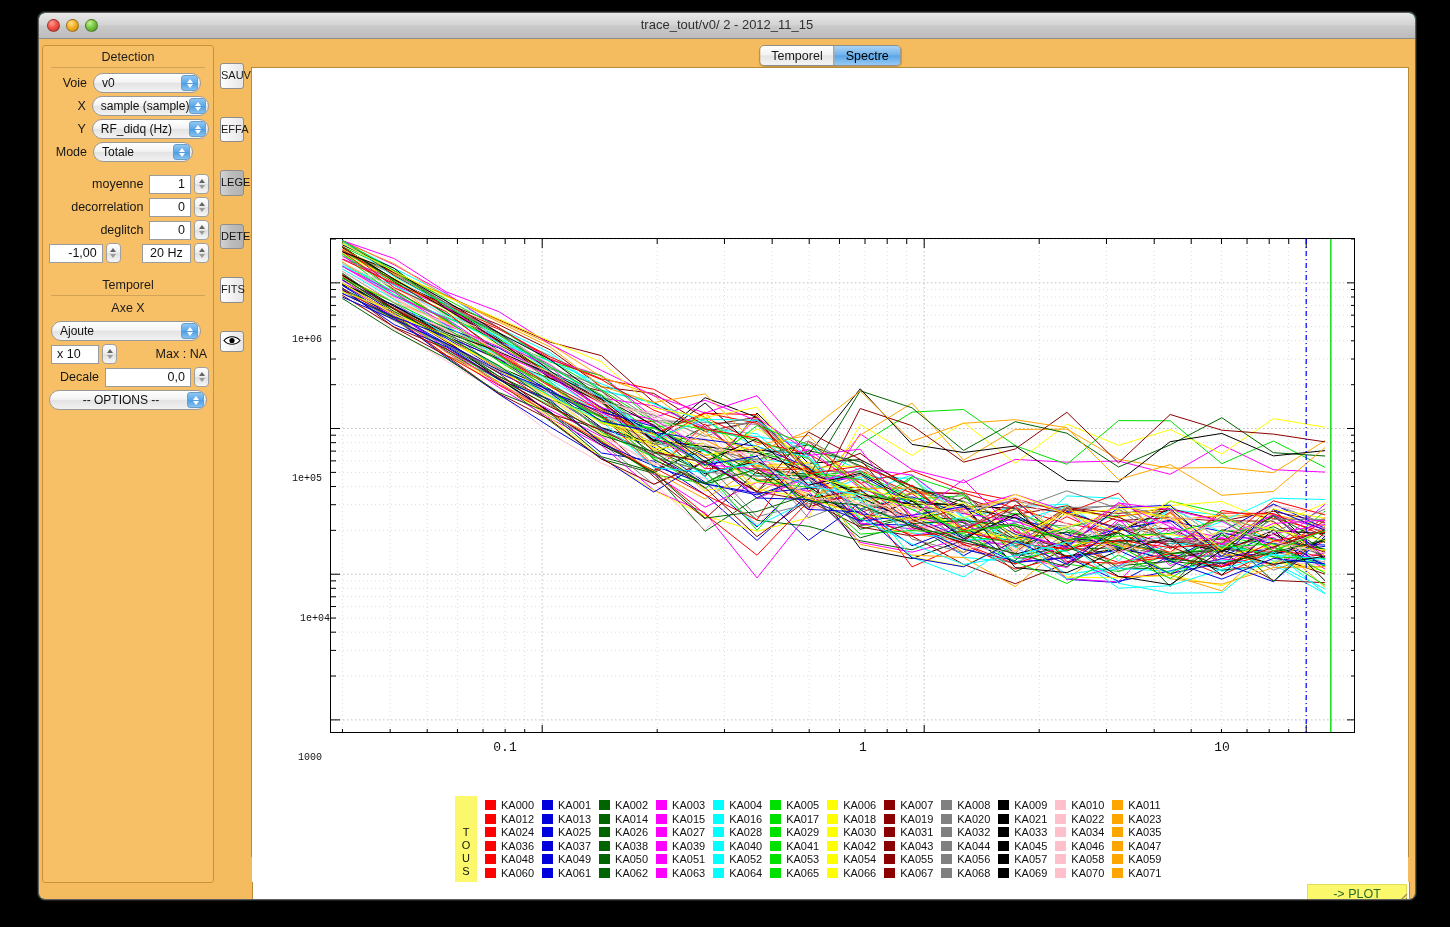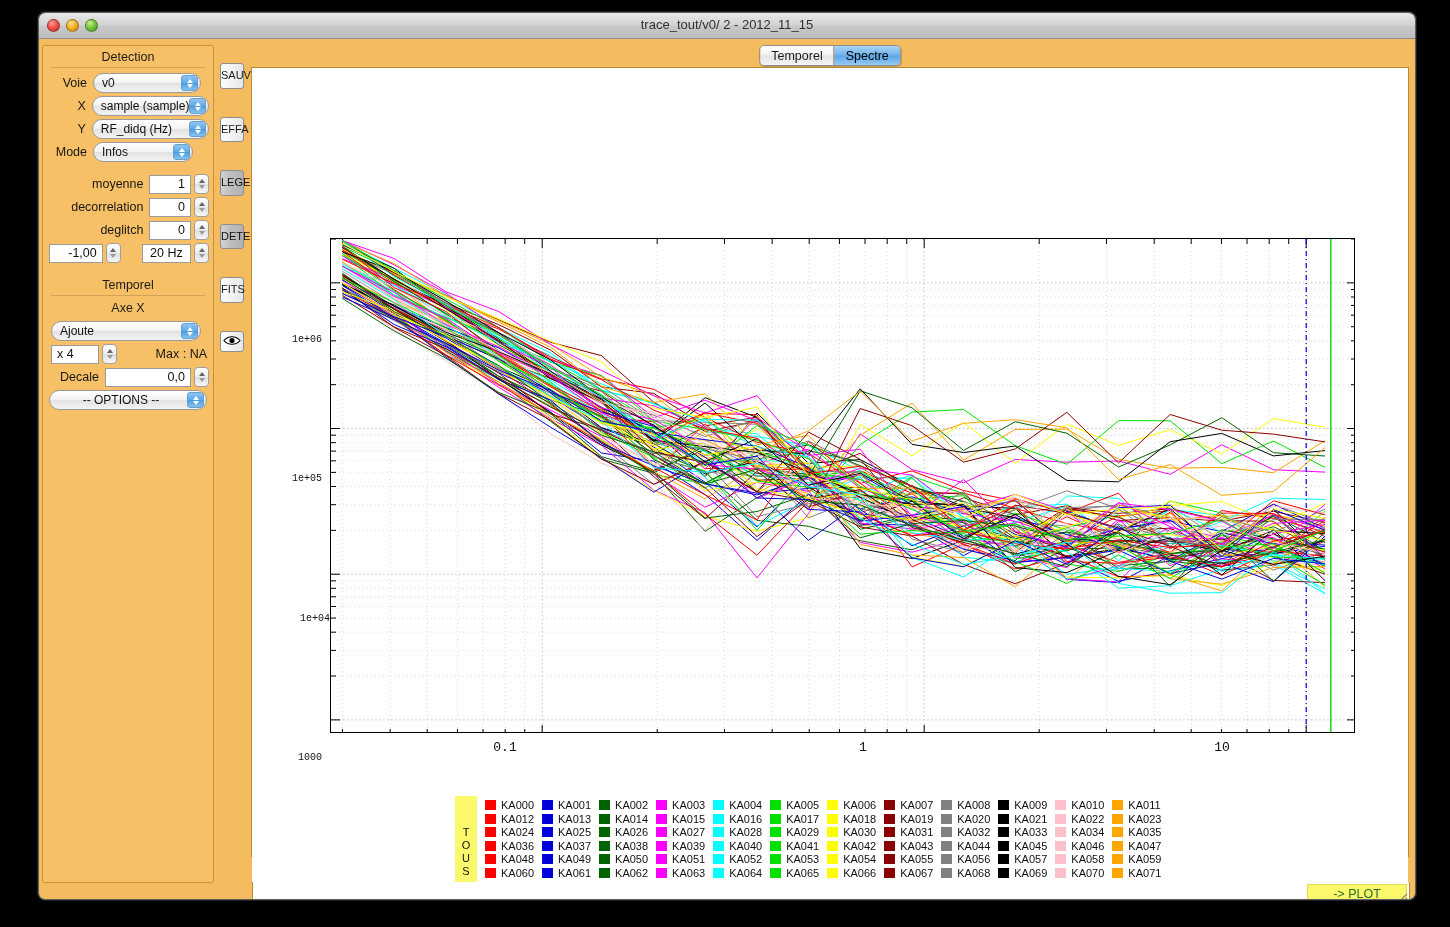--- a/index.html
+++ b/index.html
@@ -336,21 +336,21 @@
           <span class="arrows">
               <i class="up"></i>
               <i class="dn"></i>
             </span>
         </div>
       </div>
 
       <div class="row">
         <div class="lbl" style="width:40px">Mode</div>
         <div class="popup" style="width:100px;margin-left:6px">
-          <span>Infos</span>
+          <span>Totale</span>
           <span class="arrows">
               <i class="up"></i>
               <i class="dn"></i>
             </span>
         </div>
       </div>
 
       <div style="height:6px"></div>
 
       <div class="row">
@@ -400,21 +400,21 @@
         <div class="popup" style="width:150px;margin-left:4px">
           <span>Ajoute</span>
           <span class="arrows">
               <i class="up"></i>
               <i class="dn"></i>
             </span>
         </div>
       </div>
 
       <div class="row">
-        <div class="txtfield left" style="width:48px;margin-left:4px">x 4</div>
+        <div class="txtfield left" style="width:48px;margin-left:4px">x 10</div>
         <div class="stepper">
             <i class="up"></i>
             <i class="dn"></i>
           </div>
         <div class="lbl" style="width:90px">Max : NA</div>
       </div>
 
       <div class="row">
         <div class="lbl" style="width:52px">Decale</div>
         <div class="txtfield" style="width:86px;margin-left:6px">0,0</div>

